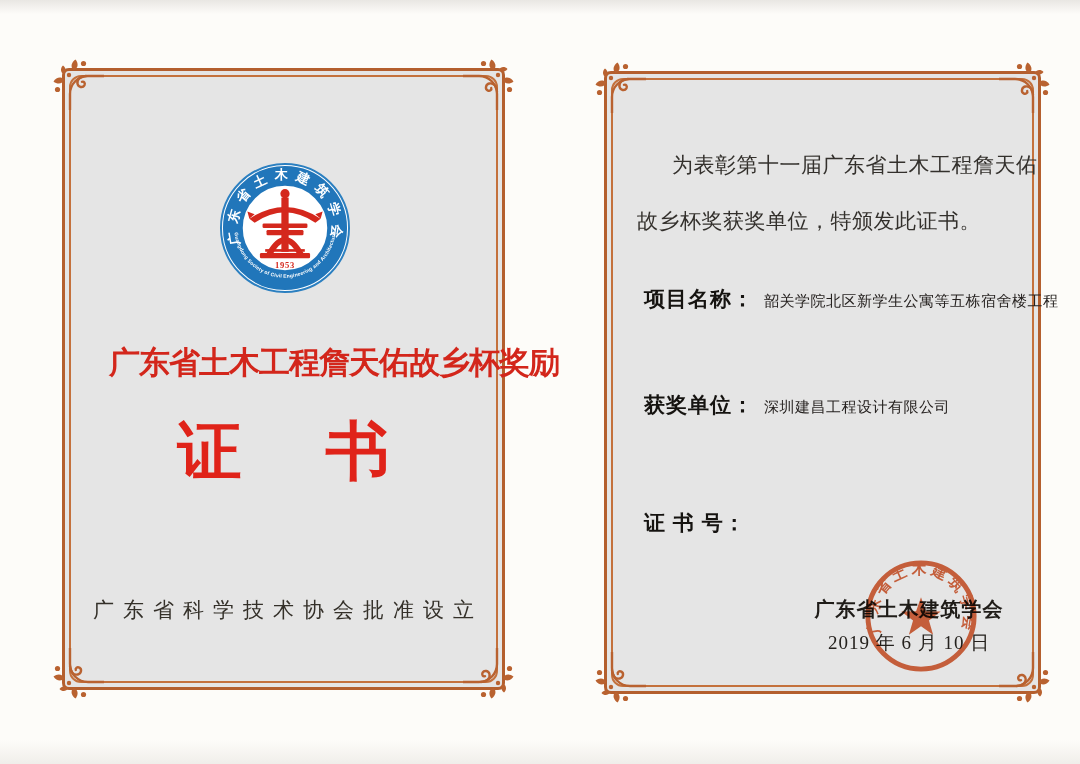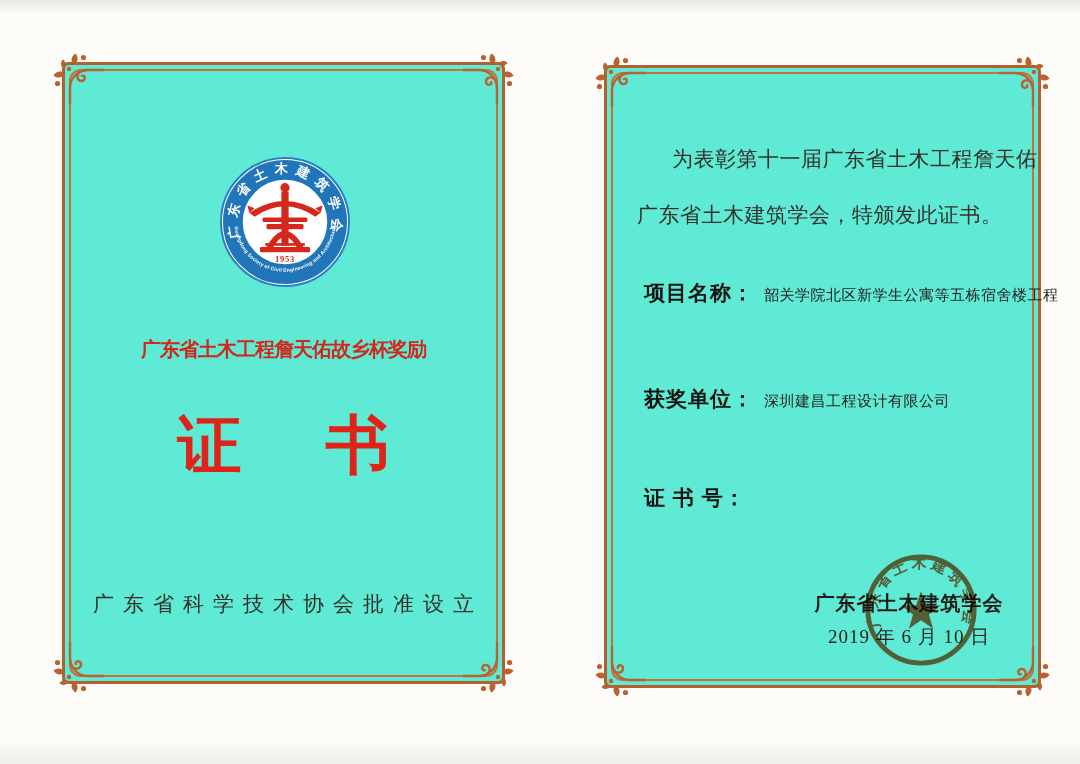--- a/index.html
+++ b/index.html
@@ -2,55 +2,55 @@
 <html><head>
 <meta charset="utf-8">
 <style>
   html,body{margin:0;padding:0;}
   body{
     width:1080px;height:764px;position:relative;overflow:hidden;
     background:linear-gradient(180deg,#e9e7e3 0px,#fdfcf9 14px,#fdfcf9 740px,#f0eeea 764px);
     font-family:"Liberation Serif","DejaVu Serif",serif;
   }
   .page{
-    position:absolute;background:#5eead4;
+    position:absolute;background:#e5e5e5;margin-top:6px;
   }
   .page.left{left:62px;top:62px;width:443px;height:622px;}
   .page.right{left:604px;top:65px;width:437px;height:623px;}
   .frame-outer{position:absolute;inset:0;border:3.5px solid #b45f2e;border-radius:7px;pointer-events:none;}
   .frame-inner{position:absolute;inset:7px;border:2px solid #c4713c;border-radius:12px;pointer-events:none;}
   .orn{position:absolute;width:52px;height:52px;}
   .orn.tl{left:-10px;top:-10px;}
   .orn.tr{right:-10px;top:-10px;transform:rotate(90deg);}
   .orn.br{right:-10px;bottom:-10px;transform:rotate(180deg);}
   .orn.bl{left:-10px;bottom:-10px;transform:rotate(270deg);}
 
   
   .logo{position:absolute;left:157px;top:94px;width:132px;height:132px;}
   .award-title{
     position:absolute;left:0;top:274px;width:100%;margin:0;text-align:center;
-    font-size:20px;font-weight:700;letter-spacing:-1px;color:#d3261b;white-space:nowrap;
+    font-size:31px;font-weight:700;letter-spacing:-1px;color:#d3261b;white-space:nowrap;padding-left:47px;
   }
   .cert-word{
     position:absolute;left:0;top:350px;width:100%;display:flex;justify-content:center;gap:84px;
     font-size:64px;font-weight:700;color:#e02319;line-height:1.05;
   }
   .approval{
     position:absolute;left:0;top:528px;width:100%;text-align:center;text-indent:9px;
     font-size:21px;letter-spacing:9px;color:#343029;font-weight:500;white-space:nowrap;
   }
 
   
   .citation{position:absolute;left:33px;top:66px;width:395px;color:#33302c;}
   .citation .cl{font-size:21px;line-height:56px;letter-spacing:0.5px;white-space:nowrap;}
   .citation .cl.indent{text-indent:35px;}
   .field{position:absolute;left:40px;display:flex;align-items:baseline;gap:10px;white-space:nowrap;}
   .field.r1{top:214px;}
   .field.r2{top:320px;}
-  .field.r3{top:419px;}
+  .field.r3{top:438px;}
   .flabel{
     font-family:"Liberation Sans","DejaVu Sans",sans-serif;
     font-size:21px;font-weight:700;color:#151310;letter-spacing:1px;
   }
   .fvalue{font-size:15px;color:#262220;letter-spacing:0.5px;}
   .field.r3 .fvalue{font-size:18.5px;font-weight:700;color:#1a1a1a;letter-spacing:0.5px;}
   .issuer{
     position:absolute;left:150px;top:525px;width:310px;text-align:center;
     font-size:20px;font-weight:700;color:#1f1c18;letter-spacing:1px;white-space:nowrap;
   }
@@ -221,21 +221,21 @@
         <circle cx="17" cy="17" r="2.2"></circle>
       </g>
     <g fill="none" stroke="#b96230" stroke-width="2.4" stroke-linecap="round">
         <path d="M52,18 L36,18 C26,18 18,26 18,36 L18,52"></path>
         <path d="M34,18 C28.5,18 24.5,21.5 25.5,25.8 C26.3,29.3 30.8,30.2 32.4,27.4 C33.5,25.3 32,23 30,23.8"></path>
       </g>
   </svg>
 
   <div class="citation">
     <div class="cl indent">为表彰第十一届广东省土木工程詹天佑</div>
-    <div class="cl">广东省土木建筑学会，特颁发此证书。</div>
+    <div class="cl">故乡杯奖获奖单位，特颁发此证书。</div>
   </div>
 
   <div class="field r2">
     <span class="flabel">获奖单位：</span>
     <span class="fvalue">深圳建昌工程设计有限公司</span>
   </div>
   <div class="field r1">
     <span class="flabel">项目名称：</span>
     <span class="fvalue">韶关学院北区新学生公寓等五栋宿舍楼工程</span>
   </div>

